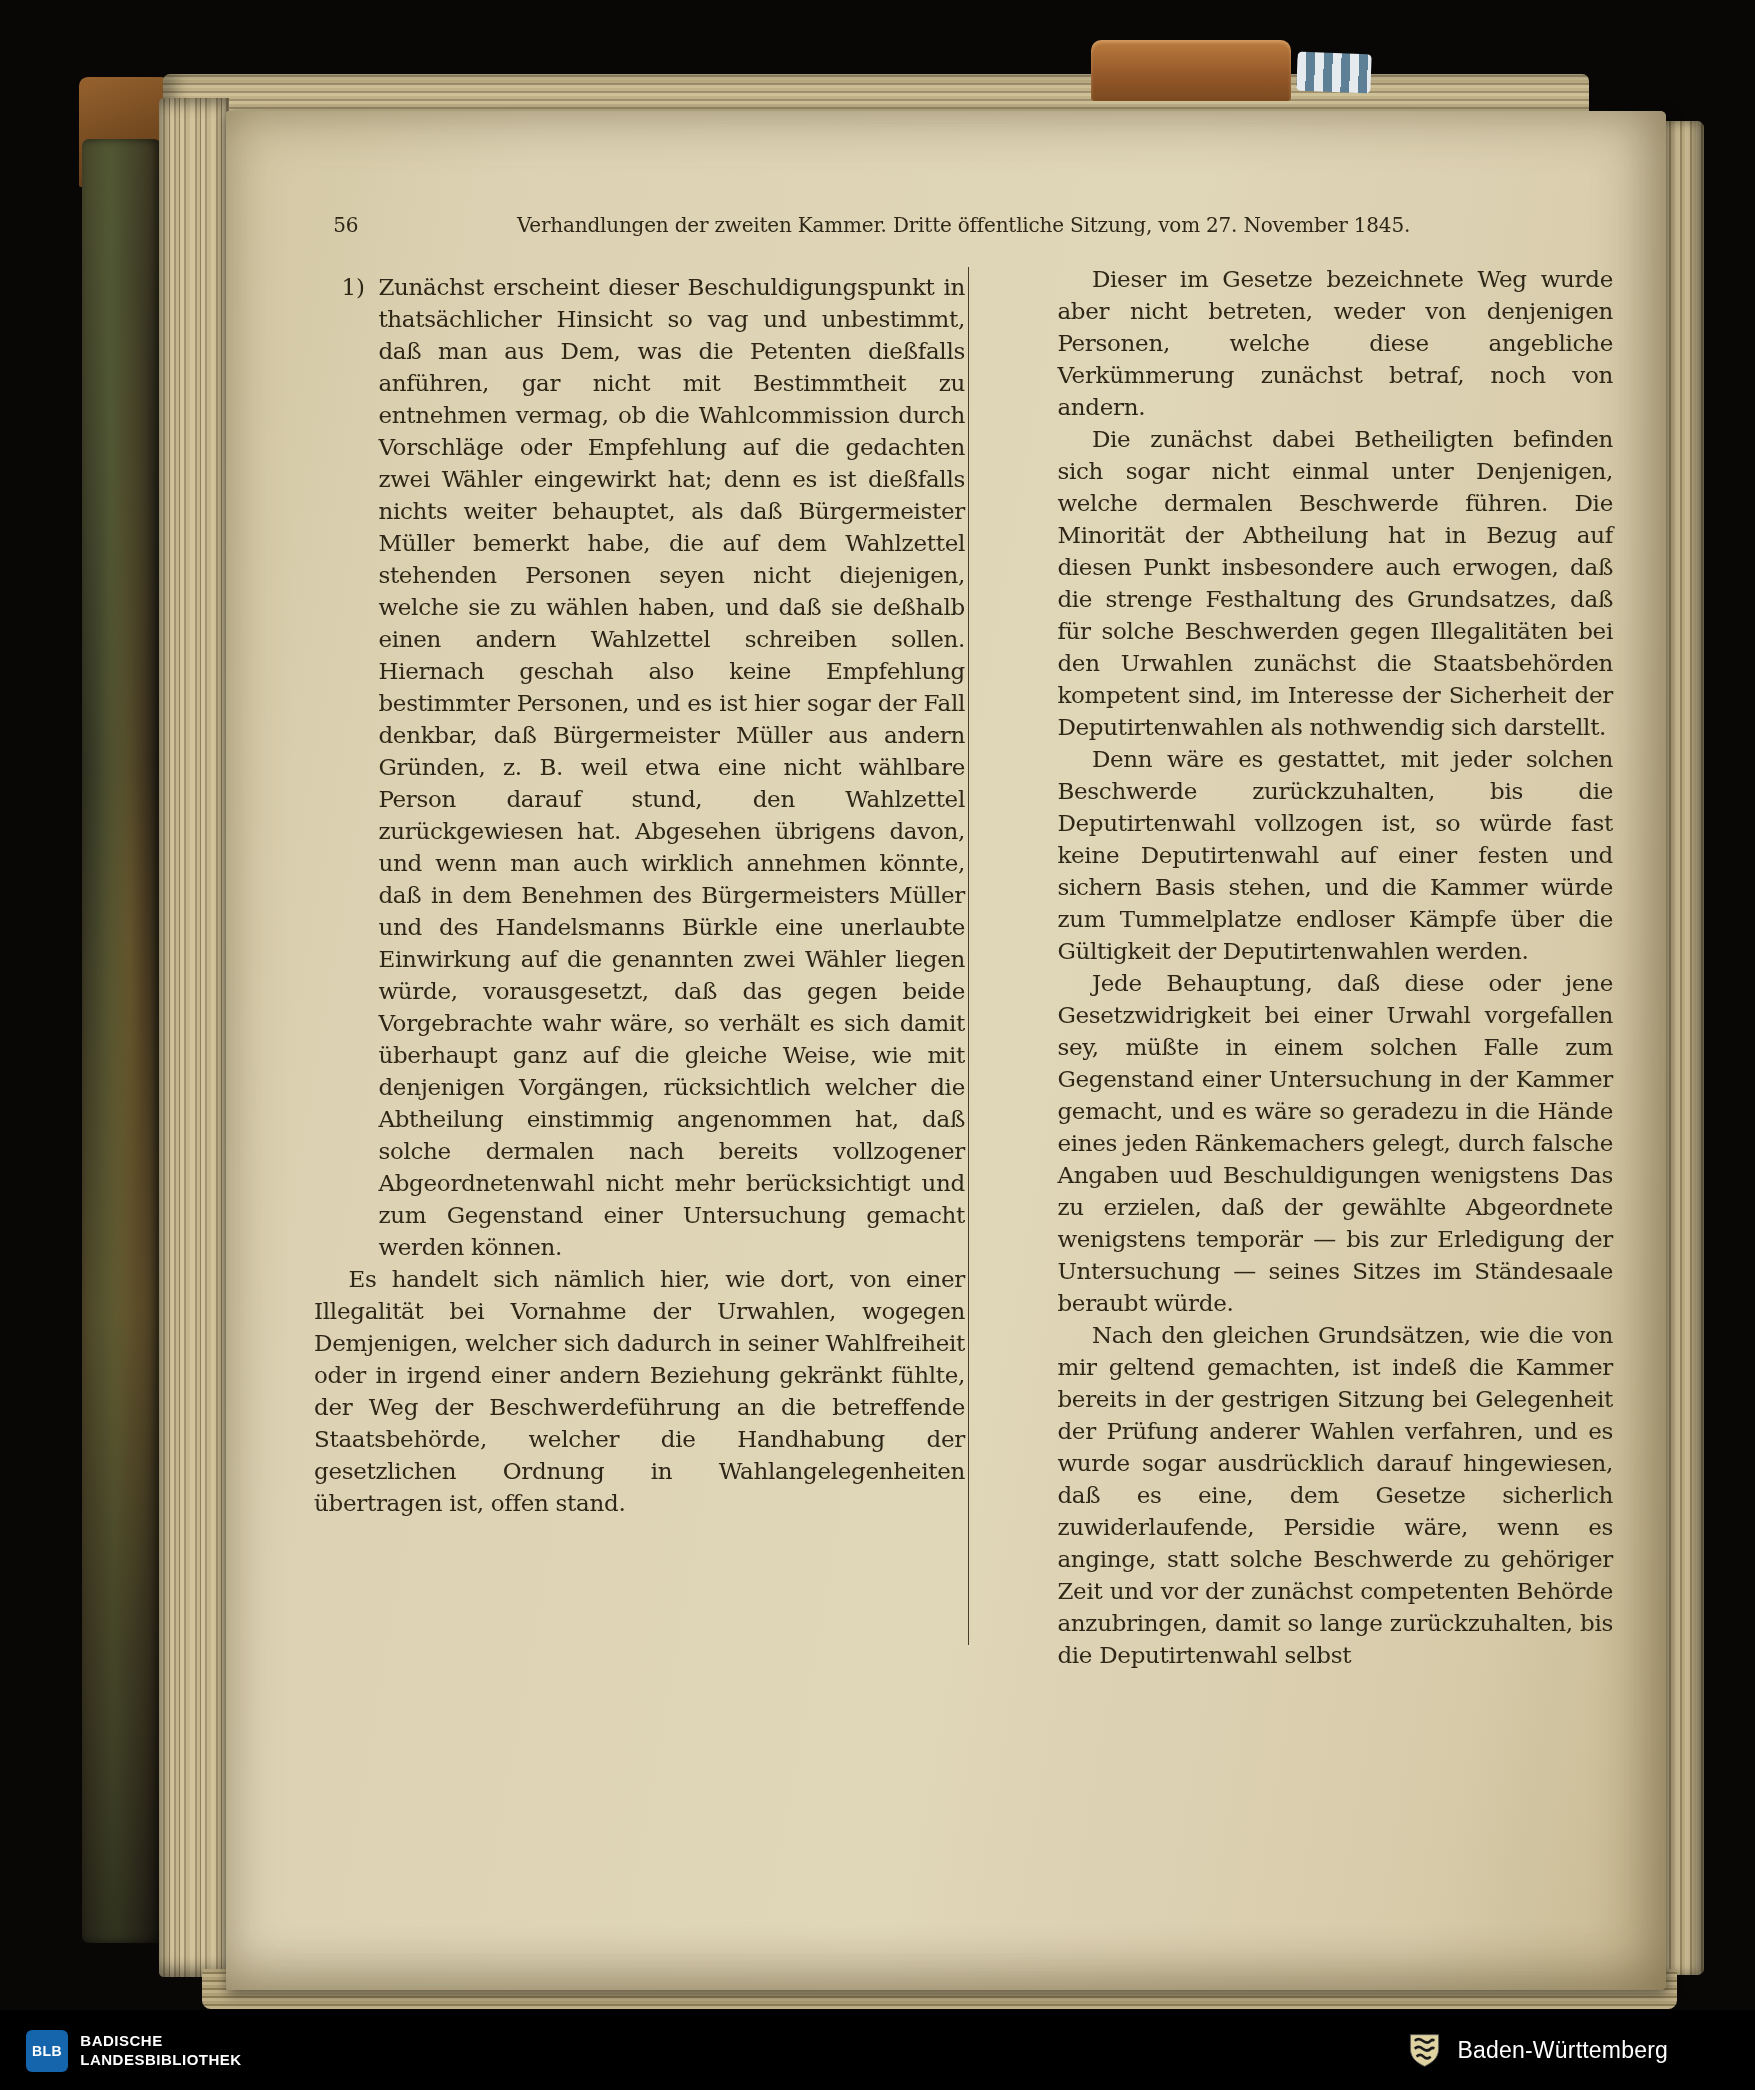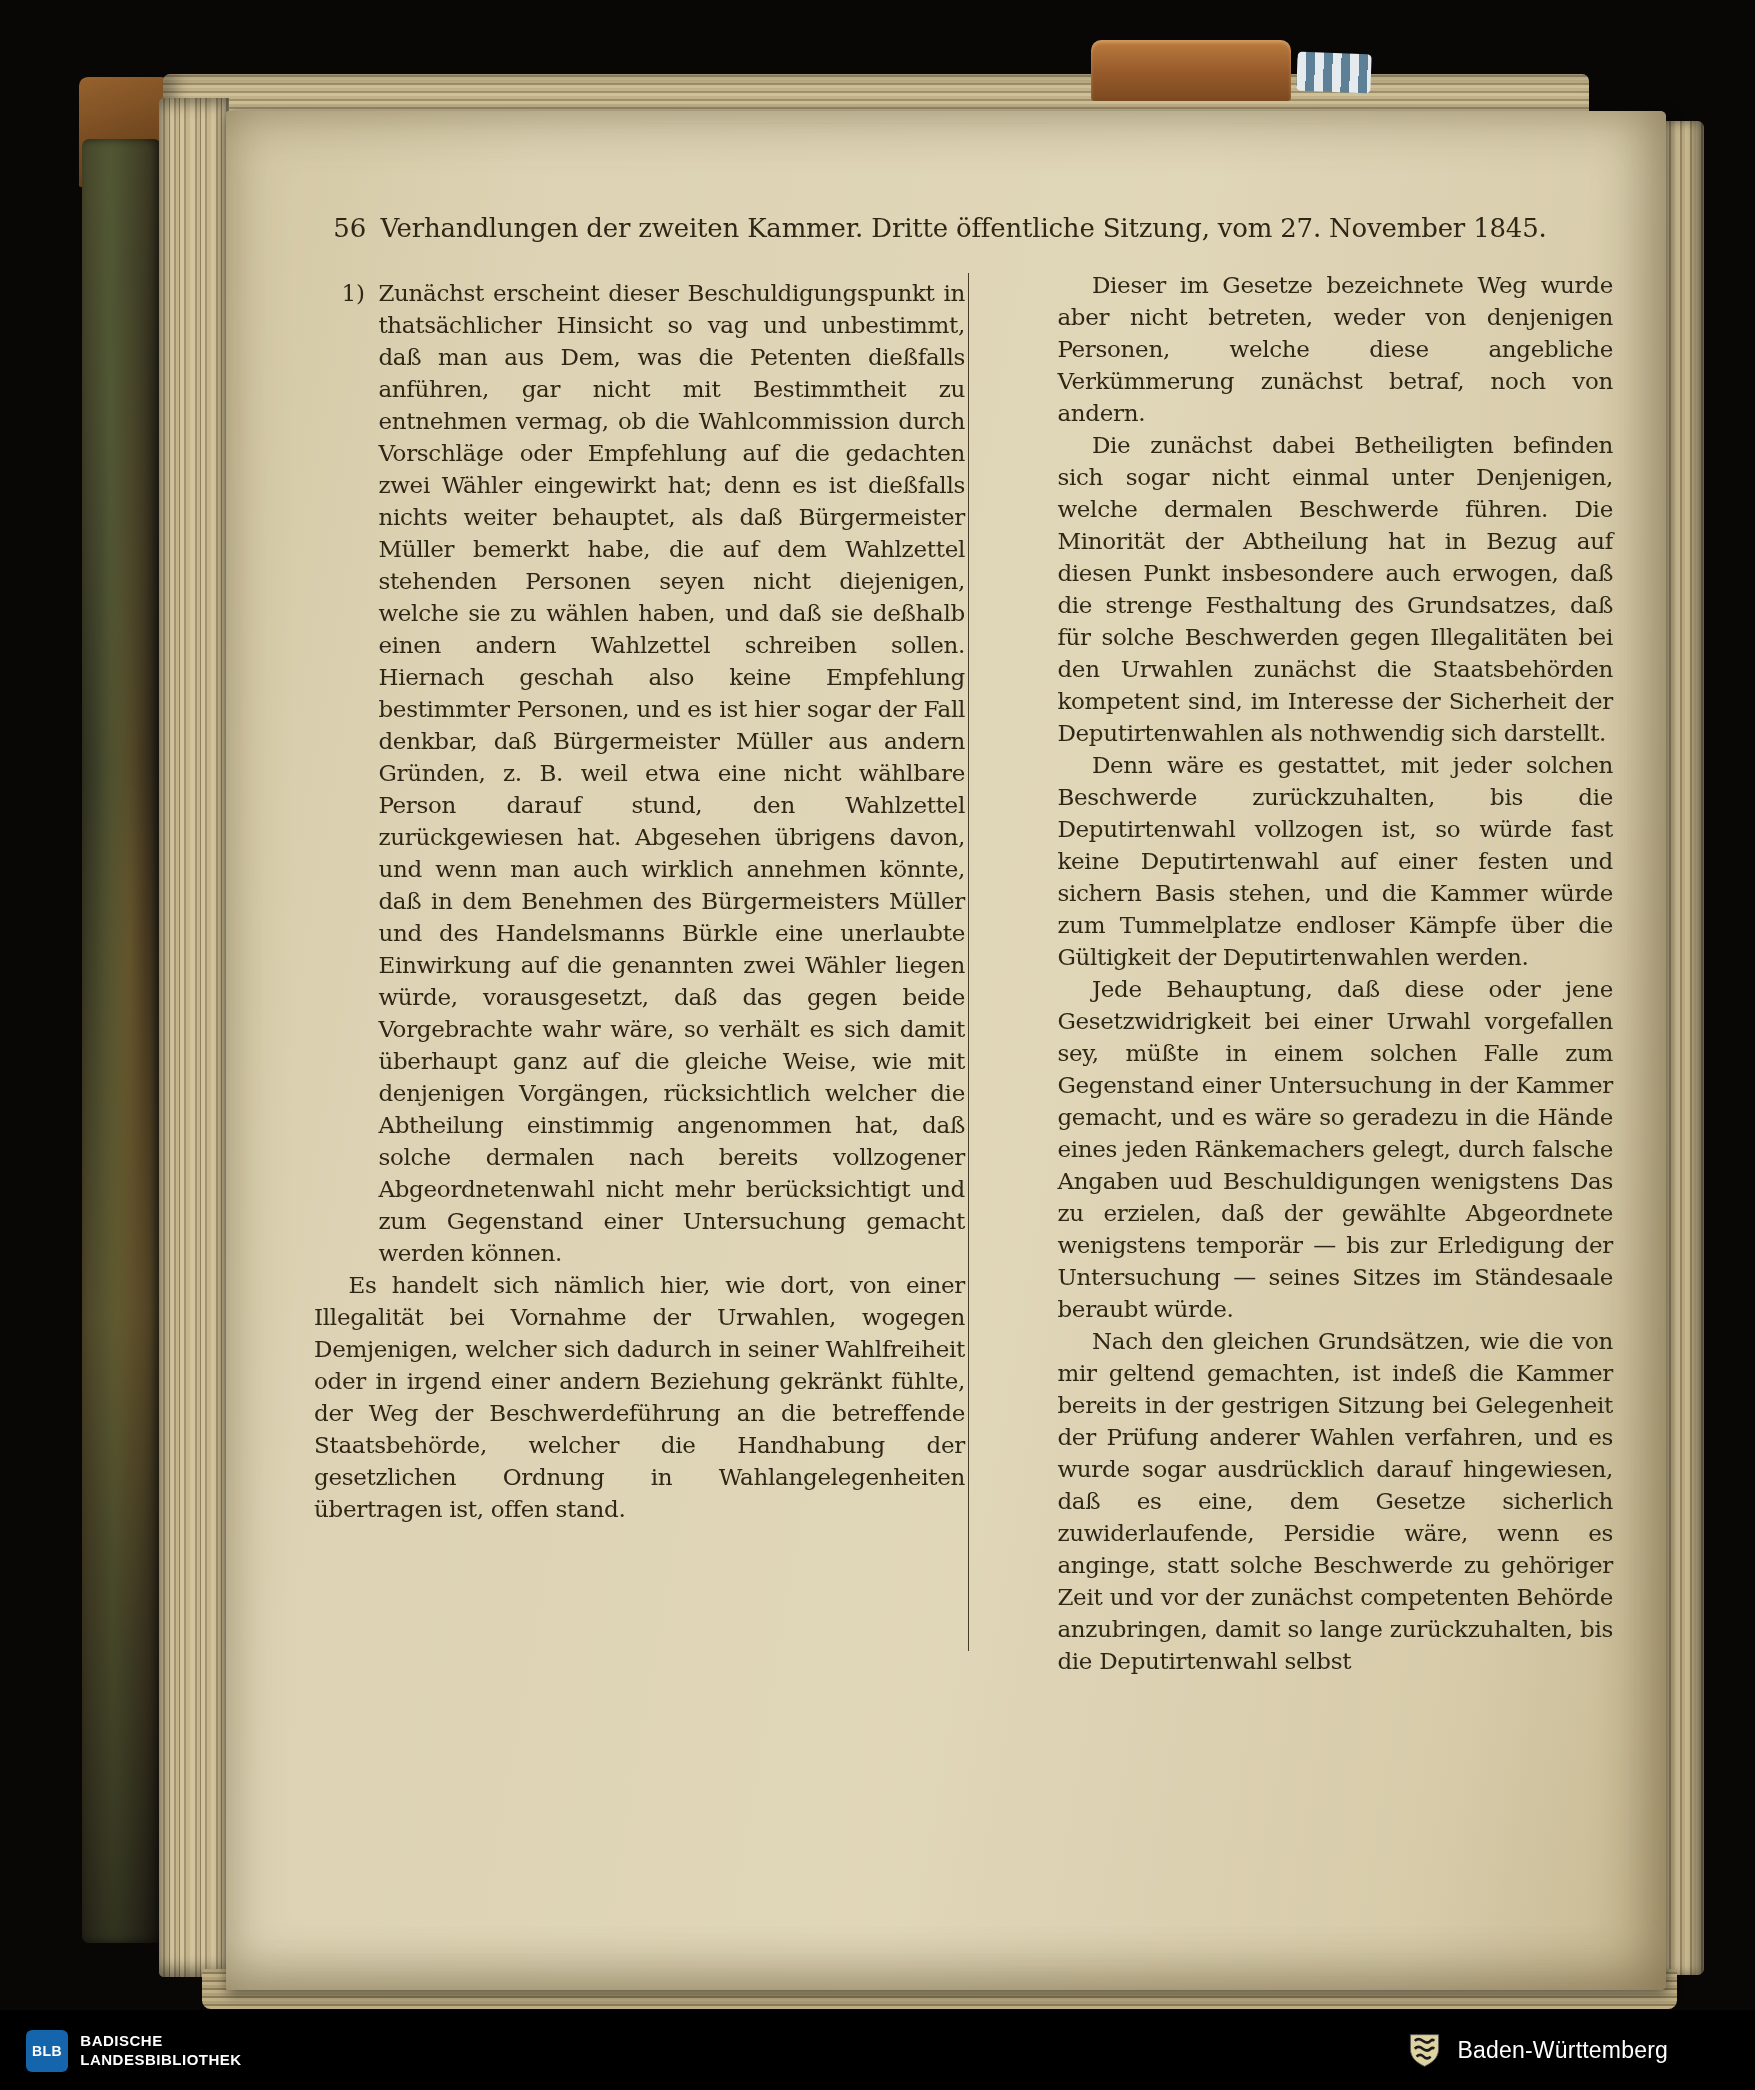--- a/index.html
+++ b/index.html
@@ -74,21 +74,21 @@
       inset -26px 0 48px rgba(95,80,45,.28),
       inset 0 -22px 40px rgba(95,80,45,.22),
       1.8px 3.5px 12.3px rgba(0,0,0,.55);
     overflow: hidden;
     color: #2e2717;
   }
   .page-header {
     position: relative;
     margin: 102px 53px 0 88px;
     text-align: center;
-    font-size: 26px;
+    font-size: 20px;
     letter-spacing: -0.2px;
     white-space: nowrap;
   }
   .page-number { position: absolute; left: 19.3px; top: 0; }
 
   .columns { display: flex; padding: 26px 53px 0 88px; align-items: stretch; }
   .col { font-size: 23px; line-height: 32px; text-align: justify; letter-spacing: -0.3px; }
   .col-left { width: 651px; }
   .divider { width: 1.8px; background: #463d2b; margin-left: 2.6px; margin-top: 3.5px; margin-bottom: 26px; }
   .col-right { flex: 1; margin-left: 88px; }

